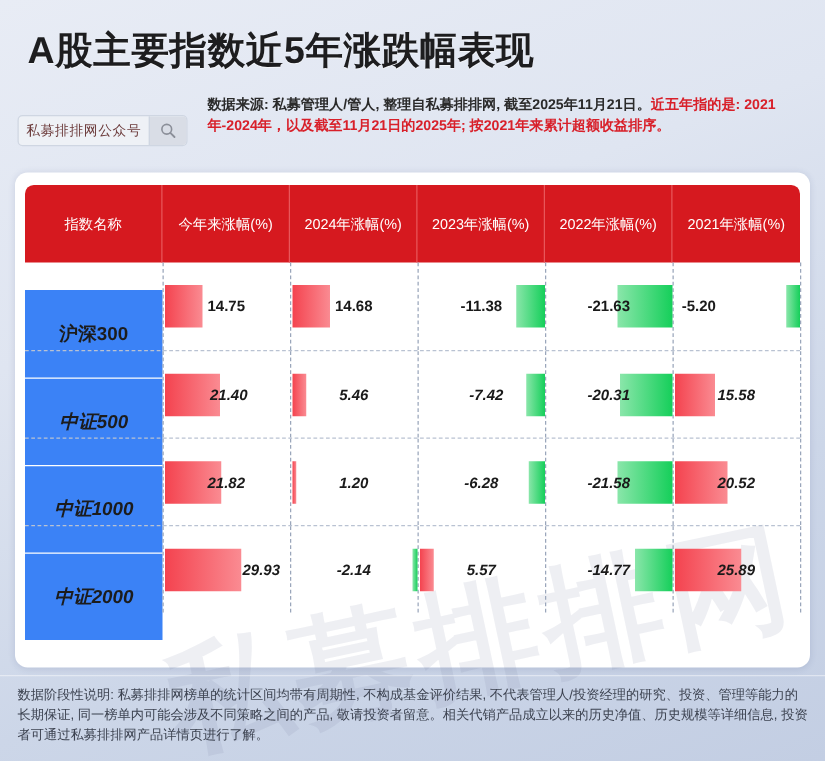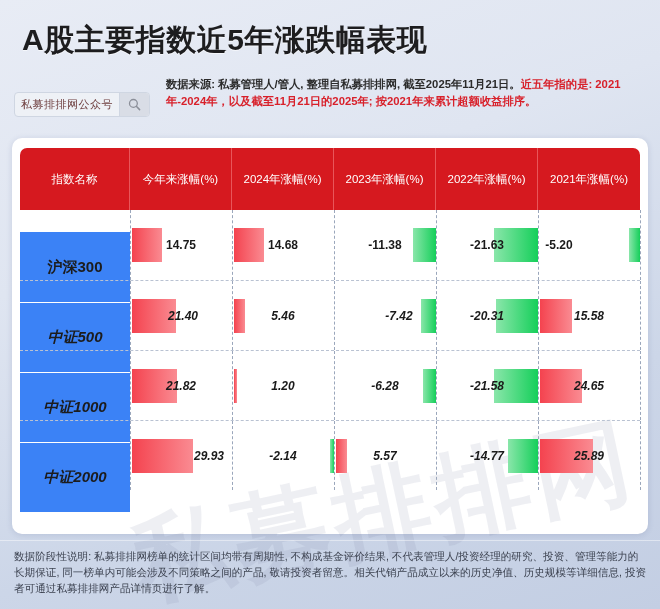--- a/index.html
+++ b/index.html
@@ -178,21 +178,21 @@
             <div class="vsep" style="left: 314px;"></div>
             <div class="vsep" style="left: 416px;"></div>
             <div class="vsep" style="left: 518px;"></div>
             <div class="vsep" style="left: 620px;"></div>
             <div class="barlayer">
               <div class="bar pos" style="width: 43.87px; left: 112px;"></div>
               <div class="val" style="left: 112px;">21.40</div>
               <div class="bar pos" style="width: 11.193px; left: 214px;"></div>
               <div class="val" style="left: 212px;">5.46</div>
               <div class="bar neg" style="width: 15.211px; left: 400.789px;"></div>
-              <div class="val" style="left: 314px; padding-left: 28px;">-7.42</div>
+              <div class="val" style="left: 304px; padding-left: 28px;">-7.42</div>
               <div class="bar neg" style="width: 41.6355px; left: 476.365px;"></div>
               <div class="val" style="left: 416px;">-20.31</div>
               <div class="bar pos" style="width: 31.939px; left: 520px;"></div>
               <div class="val" style="left: 518px;">15.58</div>
             </div>
           </div>
           <div class="trow">
             <div class="namecell">中证1000</div>
             <div class="vsep" style="left: 110px;"></div>
             <div class="vsep" style="left: 212px;"></div>
@@ -203,21 +203,21 @@
             <div class="barlayer">
               <div class="bar pos" style="width: 44.731px; left: 112px;"></div>
               <div class="val" style="left: 110px;">21.82</div>
               <div class="bar pos" style="width: 3px; left: 214px;"></div>
               <div class="val" style="left: 212px;">1.20</div>
               <div class="bar neg" style="width: 12.874px; left: 403.126px;"></div>
               <div class="val" style="left: 314px;">-6.28</div>
               <div class="bar neg" style="width: 44.239px; left: 473.761px;"></div>
               <div class="val" style="left: 416px;">-21.58</div>
               <div class="bar pos" style="width: 42.066px; left: 520px;"></div>
-              <div class="val" style="left: 518px;">24.65</div>
+              <div class="val" style="left: 518px;">20.52</div>
             </div>
           </div>
           <div class="trow">
             <div class="namecell">中证2000</div>
             <div class="vsep" style="left: 110px;"></div>
             <div class="vsep" style="left: 212px;"></div>
             <div class="vsep" style="left: 314px;"></div>
             <div class="vsep" style="left: 416px;"></div>
             <div class="vsep" style="left: 518px;"></div>
             <div class="vsep" style="left: 620px;"></div>

